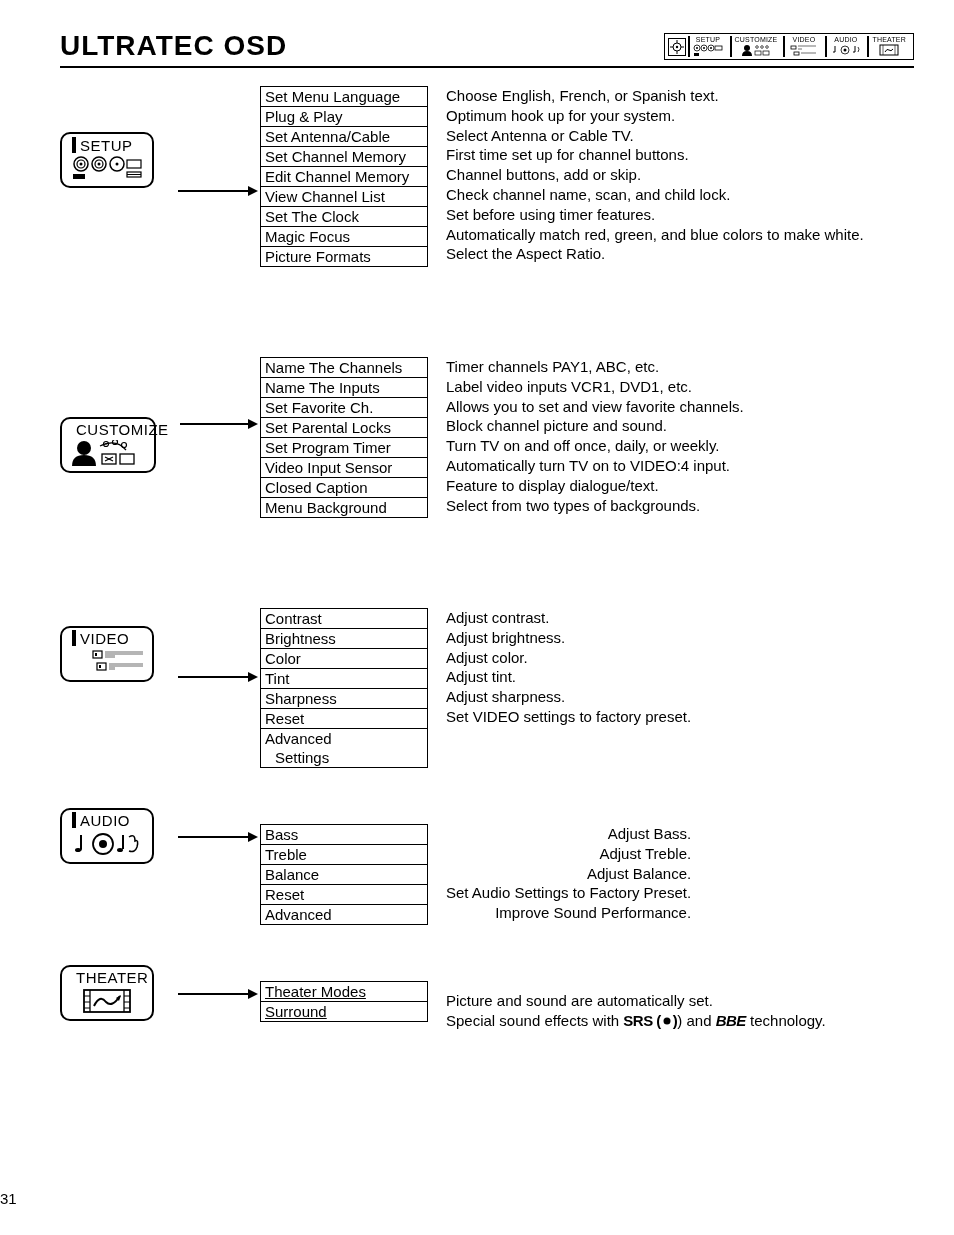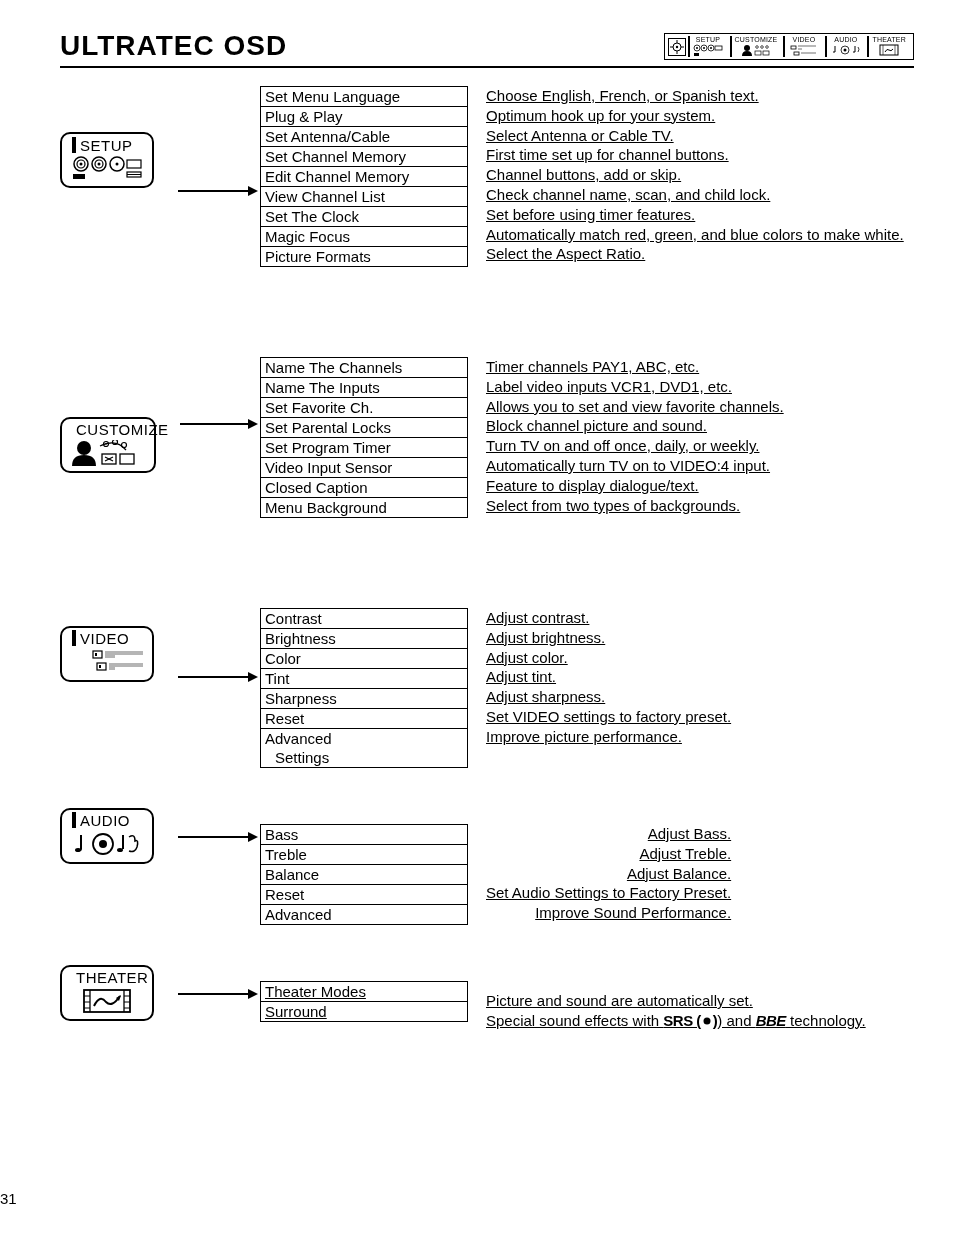--- a/index.html
+++ b/index.html
@@ -120,38 +120,38 @@
   }
   .arrow-head {
     position:absolute;
     width:0;height:0;
     border-top:5px solid transparent;
     border-bottom:5px solid transparent;
     border-left:10px solid #000;
   }
   .menu-box {
     border: 1.3px solid #000;
-    width: 208px;
+    width: 168px;
     flex:none;
   }
   .menu-row {
     border-bottom: 1px solid #000;
     padding: 0px 4px 0px 4px;
     font-size: 15px;
     line-height: 19px;
     font-family: Arial, Helvetica, sans-serif;
   }
   .menu-row:last-child { border-bottom: none; }
   .menu-row.indent { padding-left: 14px; }
   .desc-col {
     padding-left: 18px;
     font-size: 15px;
     line-height: 19.8px;
   }
-  .desc-row { white-space: nowrap; text-decoration: underline; }
+  .desc-row { white-space: nowrap; }
   .desc-col .brand { font-weight: bold; font-style: italic; letter-spacing: -0.5px;}
   .desc-col .srs { font-weight: bold; letter-spacing: -0.5px;}
   .page-num {
     position:absolute;
     bottom: 28px;
     left: 0; right:0;
     font-size: 15px;
   }
 </style>
 </head>
@@ -370,21 +370,20 @@
       <div class="menu-row" style="border-bottom:none;">Advanced</div>
       <div class="menu-row indent">  Settings</div>
     </div>
     <div class="desc-col">
       <div class="desc-row">Adjust contrast.</div>
       <div class="desc-row">Adjust brightness.</div>
       <div class="desc-row">Adjust color.</div>
       <div class="desc-row">Adjust tint.</div>
       <div class="desc-row">Adjust sharpness.</div>
       <div class="desc-row">Set VIDEO settings to factory preset.</div>
-      <div class="desc-row">Improve picture performance.</div>
     </div>
   </div>
 
   <div class="section tight">
     <div class="badge-col center4">
       <div class="badge">
         <div class="badge-title-row">
             <span class="bar"></span>
             <span class="badge-title">AUDIO</span>
           </div>

